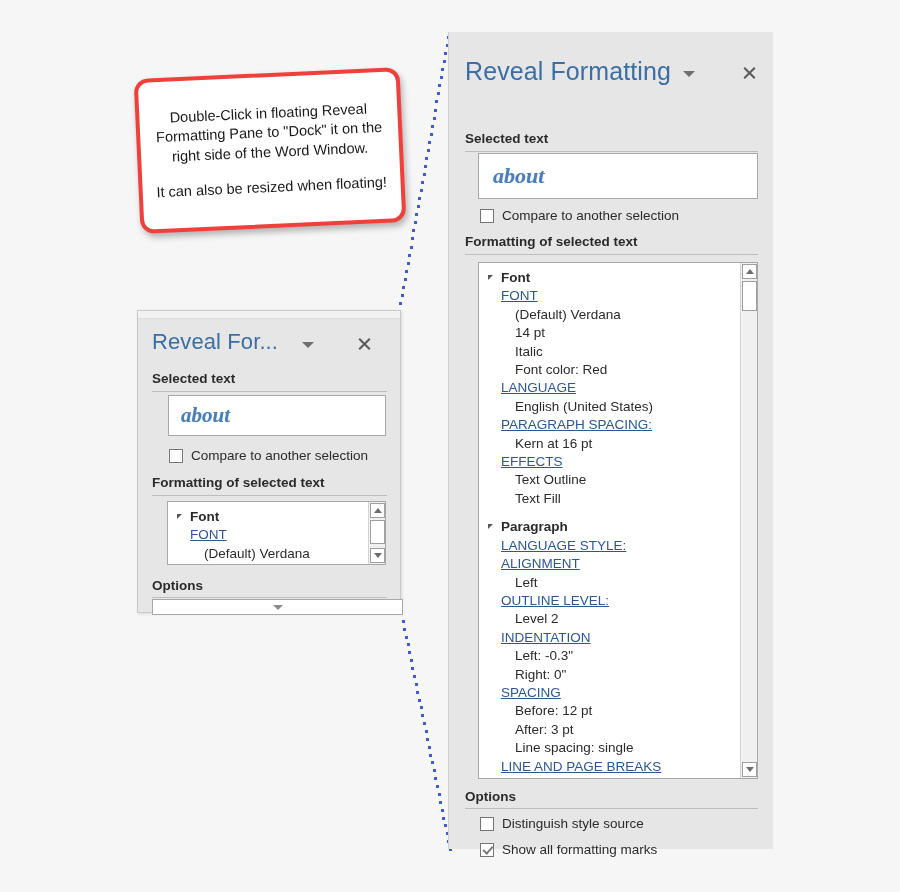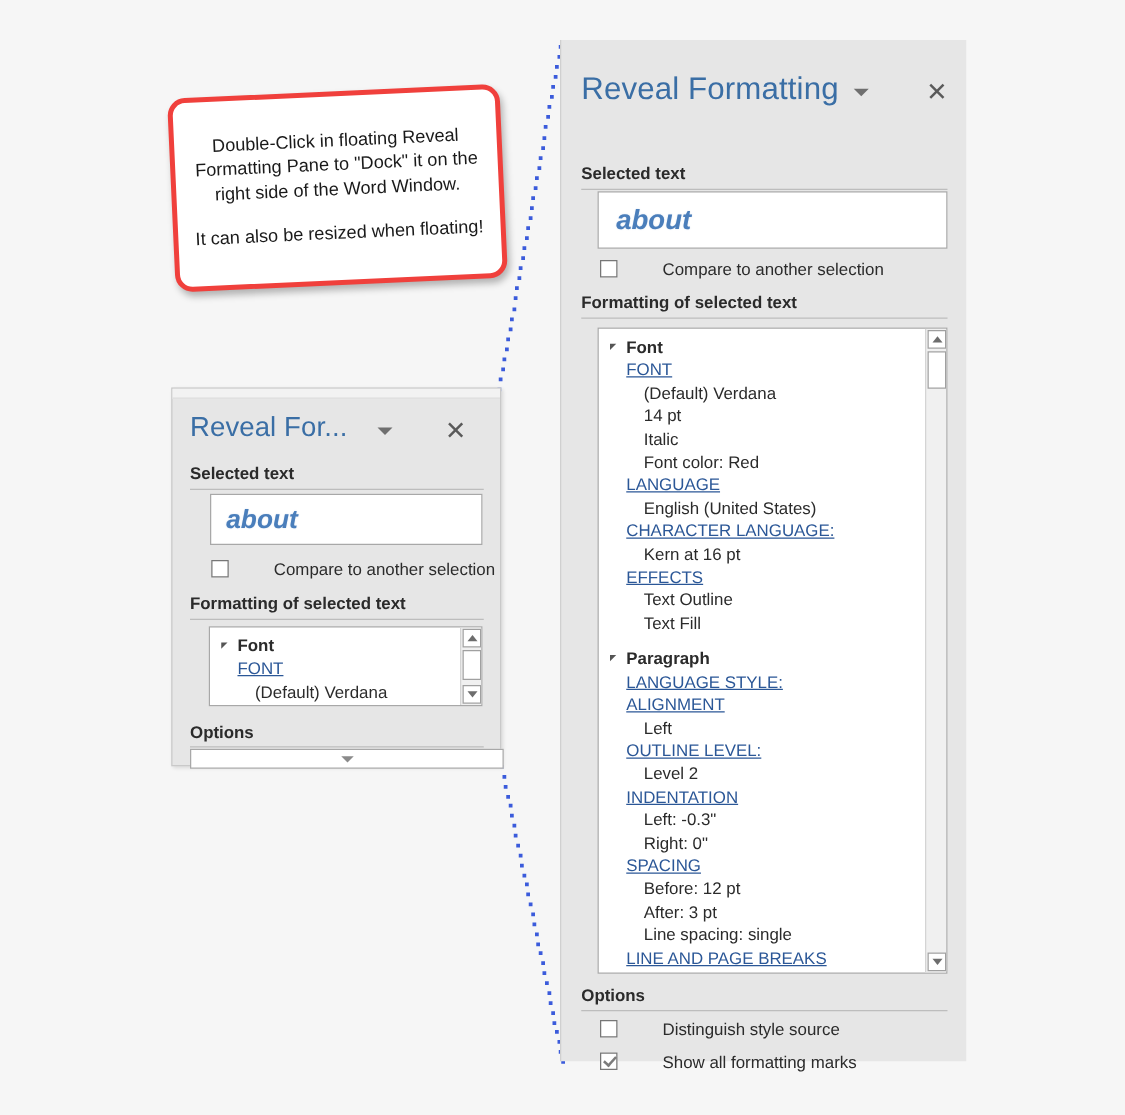--- a/index.html
+++ b/index.html
@@ -107,33 +107,32 @@
   }
 
   .selected-box {
     background: #ffffff;
     border: 1px solid #a8a8a8;
     box-sizing: border-box;
     display: flex;
     align-items: center;
   }
   .selected-box .sel-text {
-    font-family: Liberation Sans, sans-serif;
+    font-family: Liberation Serif, serif;
     font-style: italic;
     font-weight: bold;
     color: #4a7ebb;
     font-size: 22px;
     padding-left: 14px;
     text-shadow: 0 0 1px rgba(74,126,187,0.35);
   }
 
   .chk-row {
     display: flex;
-    align-items: flex-start;
-    gap: 28px;
+    align-items: center;
   }
   .chk {
     width: 14px; height: 14px;
     border: 1px solid #767676;
     background: #ffffff;
     box-sizing: border-box;
     position: relative;
     flex: none;
   }
   .chk.checked::after {
@@ -432,21 +431,21 @@
   <div class="fmt-list">
     <div class="fmt-inner" id="docked-fmt-inner">
         <div class="fmt-row group"><span class="tri"></span><span>Font</span></div>
         <div class="fmt-row link">FONT</div>
         <div class="fmt-row val">(Default) Verdana</div>
         <div class="fmt-row val">14 pt</div>
         <div class="fmt-row val">Italic</div>
         <div class="fmt-row val">Font color: Red</div>
         <div class="fmt-row link">LANGUAGE</div>
         <div class="fmt-row val">English (United States)</div>
-        <div class="fmt-row link">CHARACTER LANGUAGE:</div>
+        <div class="fmt-row link">PARAGRAPH SPACING:</div>
         <div class="fmt-row val">Kern at 16 pt</div>
         <div class="fmt-row link">EFFECTS</div>
         <div class="fmt-row val">Text Outline</div>
         <div class="fmt-row val">Text Fill</div>
         <div class="fmt-row spacer"></div>
         <div class="fmt-row group"><span class="tri"></span><span>Paragraph</span></div>
         <div class="fmt-row link">LANGUAGE STYLE:</div>
         <div class="fmt-row link">ALIGNMENT</div>
         <div class="fmt-row val">Left</div>
         <div class="fmt-row link">OUTLINE LEVEL:</div>

